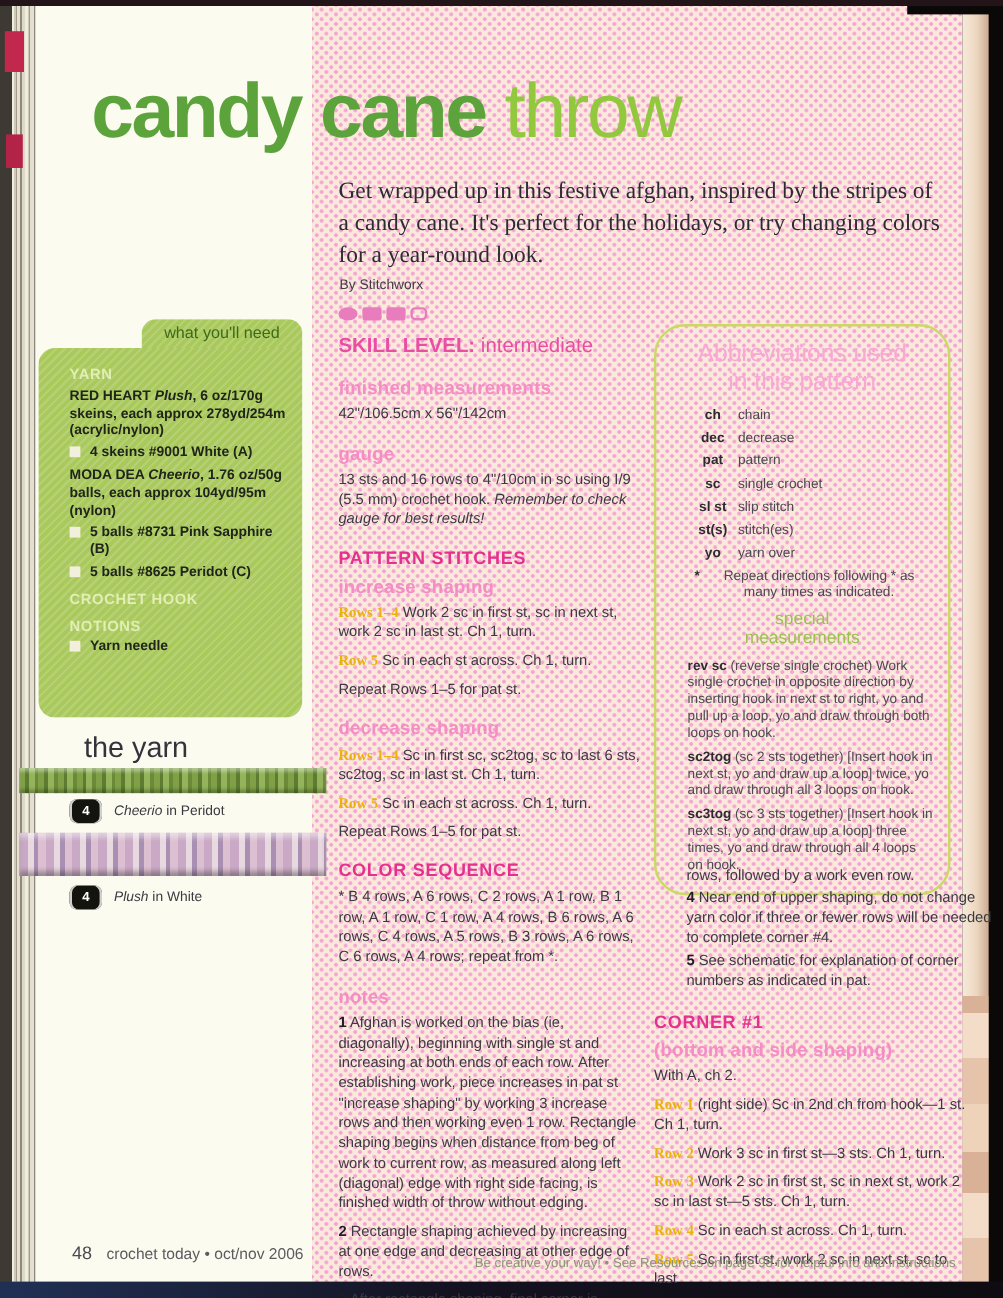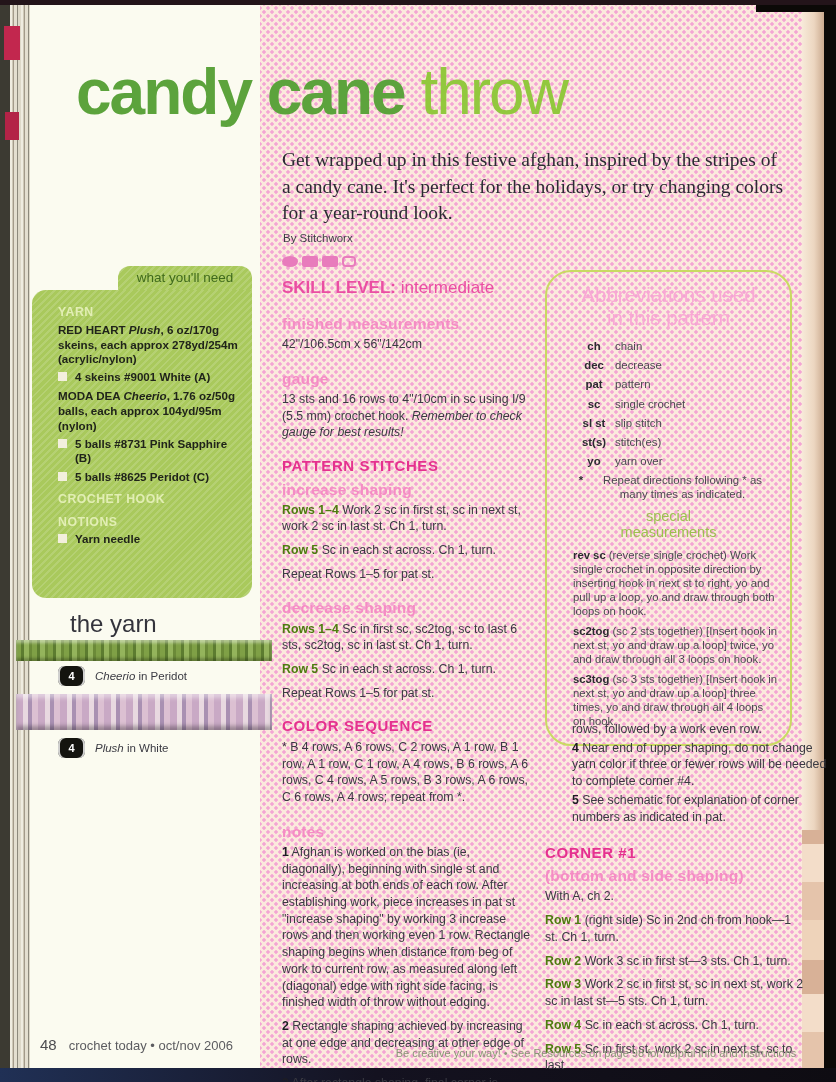--- a/index.html
+++ b/index.html
@@ -78,21 +78,21 @@
   .skill-icons .g { width:16px; height:11px; background:#e87cbc; }
   .g.oval { border-radius:50%; }
   .g.sq { border-radius:2px; }
   .g.out { background:rgba(0,0,0,0); border:2px solid #e87cbc; border-radius:4px; width:14px; }
   .skill-line { font-size:17px; color:#ea4ea2; margin-bottom:14px; }
   .skill-line .lbl { font-weight:bold; }
   h3.pinkhead { margin:0 0 2px 0; font-size:15.5px; color:#f58cc4; font-weight:bold; letter-spacing:.2px; }
   h3.magenta { margin:0 0 2px 0; font-size:15px; color:#e5318e; font-weight:bold; letter-spacing:.6px; }
   .mid p { margin:0 0 7px 0; }
   .mid .blockgap { margin-bottom:15px; }
-  .b { font-weight:bold; color:#4d7c0f; }
+  .b { font-weight:bold; color:#eab308;font-family:Liberation Serif, serif; }
   .it { font-style:italic; }
   .notes-num { font-weight:bold; color:#1d1d24; }
 
   
   .abbrev-box { position:absolute; left:545px; top:270px; width:247px;
     border:2.5px solid #c9da62; border-radius:26px; padding:12px 12px 10px 12px;
     color:#4a4a50; }
   .abbrev-title { text-align:center; font-size:20.5px; line-height:1.12; color:#f9a8d4; margin-bottom:10px; }
   .abbrev-list { padding:0 2px 0 14px; font-size:11.4px; line-height:1.16;text-align:center; }
   .ab-entry { display:flex; margin-bottom:6px; }
@@ -100,21 +100,21 @@
   .ab-entry.star .term { min-width:16px; }
   .special-head { text-align:center; font-size:14.5px; line-height:1.1; color:#9cc04f; margin:8px 0 7px 0; }
   .sp-entry { font-size:11.3px; line-height:1.24; margin:0 0 6px 0; padding:0 0 0 14px; }
   .sp-entry .term { font-weight:bold; color:#2b2b30; }
   .right-cont { position:absolute; left:572px; top:721px; width:260px; font-size:12.3px; line-height:1.36; color:#3a3a42; }
   .right-cont p { margin:0 0 2px 0; }
   .corner { position:absolute; left:545px; top:843px; width:262px; font-size:12.3px; line-height:1.36; color:#3a3a42; }
   .corner p { margin:0 0 7px 0; }
 
   
-  .footer-left { position:absolute; left:40px; top:1036px; color:#5c5c60; }
+  .footer-left { position:absolute; left:60px; top:1036px; color:#5c5c60; }
   .footer-left .pn { font-size:15px; margin-right:12px; color:#4c4c50; }
   .footer-left .ft { font-size:13px; }
   .footer-right { position:absolute; left:391px; top:1047px; width:410px; text-align:center;
     font-size:11px; color:#8a9478; }
 </style>
 </head>
 <body>
 
 <div class="page">
 

